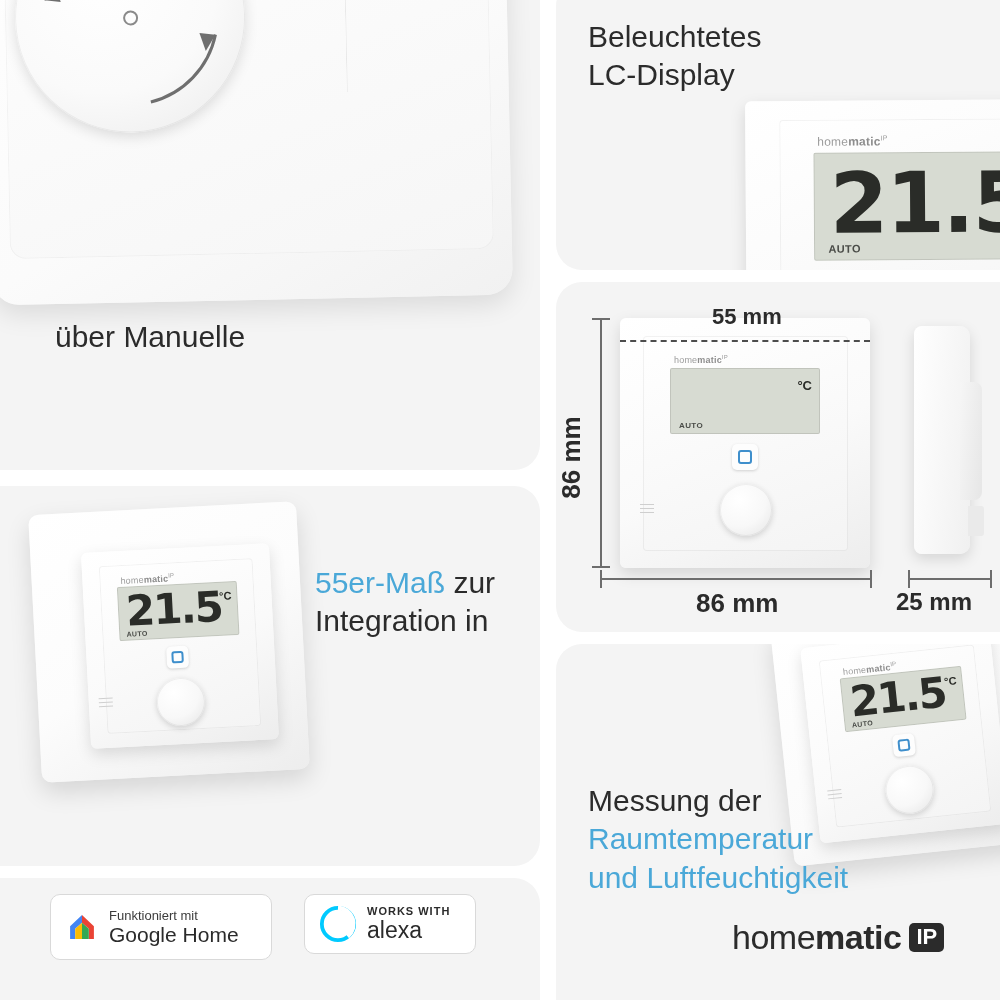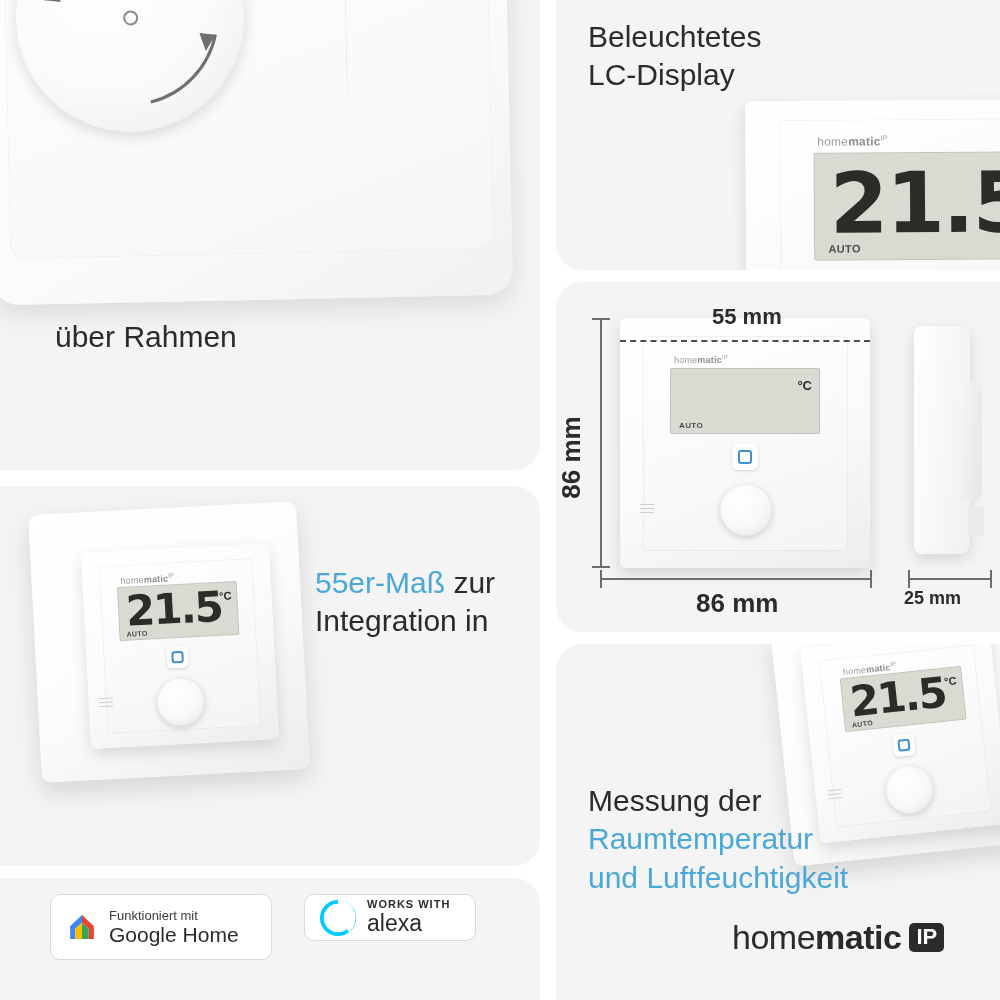--- a/index.html
+++ b/index.html
@@ -246,21 +246,21 @@
 
   
   .badge {
     position: absolute;
     background: #ffffff;
     border: 1px solid #d9d9d9;
     border-radius: 10px;
     display: flex; align-items: center;
   }
   #badge-google { left: 110px; top: 16px; width: 222px; height: 66px; padding: 0 14px; }
-  #badge-alexa  { left: 364px; top: 16px; width: 172px; height: 47px; padding: 0 14px; }
+  #badge-alexa  { left: 364px; top: 16px; width: 172px; height: 60px; padding: 0 14px; }
   .badge-text-sm { font-size: 13px; color: #3c3c3c; }
   .badge-text-lg { font-size: 21px; color: #2b2b2b; }
   .alexa-top { font-size: 11px; font-weight: 700; letter-spacing: 1px; color: #2b2b2b; }
   .alexa-main { font-size: 23px; color: #2b2b2b; }
   .gh-icon { width: 34px; height: 34px; margin-right: 10px; flex: none; }
   .alexa-icon { width: 38px; height: 38px; margin-right: 10px; flex: none; }
 </style>
 </head>
 <body>
 
@@ -276,21 +276,21 @@
           <svg class="arrow-svg" viewBox="0 0 230 230">
             <path d="M30,96 A88,88 0 0 1 96,30" fill="none" stroke="#6f6f6f" stroke-width="3"></path>
             <path d="M30,96 l10,-16 l6,18 z" fill="#6f6f6f"></path>
             <path d="M200,134 A88,88 0 0 1 134,200" fill="none" stroke="#6f6f6f" stroke-width="3"></path>
             <path d="M200,134 l-10,16 l-6,-18 z" fill="#6f6f6f"></path>
           </svg>
         </div>
       </div>
     </div>
     <div class="headline" id="dial-caption">
-      <div>über Rahmen</div>
+      <div>über Manuelle</div>
     </div>
   </div>
 
   <div class="panel" id="panel-display">
     <div class="headline" id="display-caption">
       <div>Beleuchtetes</div>
       <div>LC-Display</div>
     </div>
 
     <div class="device" id="device-display">
@@ -343,21 +343,21 @@
     <div class="dim-label" style="left:140px; top:306px; font-size:26px;">86 mm</div>
 
     <div class="side-device">
       <div class="side-body"></div>
       <div class="side-bump"></div>
       <div class="side-pin"></div>
     </div>
     <div class="dim-line" style="left:352px; top:296px; width:84px; height:2px;"></div>
     <div class="dim-line" style="left:352px; top:288px; width:2px; height:18px;"></div>
     <div class="dim-line" style="left:434px; top:288px; width:2px; height:18px;"></div>
-    <div class="dim-label" style="left:340px; top:306px; font-size:18px;margin-left:8px;">25 mm</div>
+    <div class="dim-label" style="left:340px; top:306px; font-size:24px;">25 mm</div>
   </div>
 
   <div class="panel" id="panel-frame">
     <div class="frame-plate"></div>
 
     <div class="device" id="device-framed">
       <div class="outer"></div>
       <div class="inner"></div>
       <div class="brand" style="left:38px; top:24px; font-size:9px;">
         <span>home</span><b>matic</b><sup style="font-size:6px;">IP</sup>

